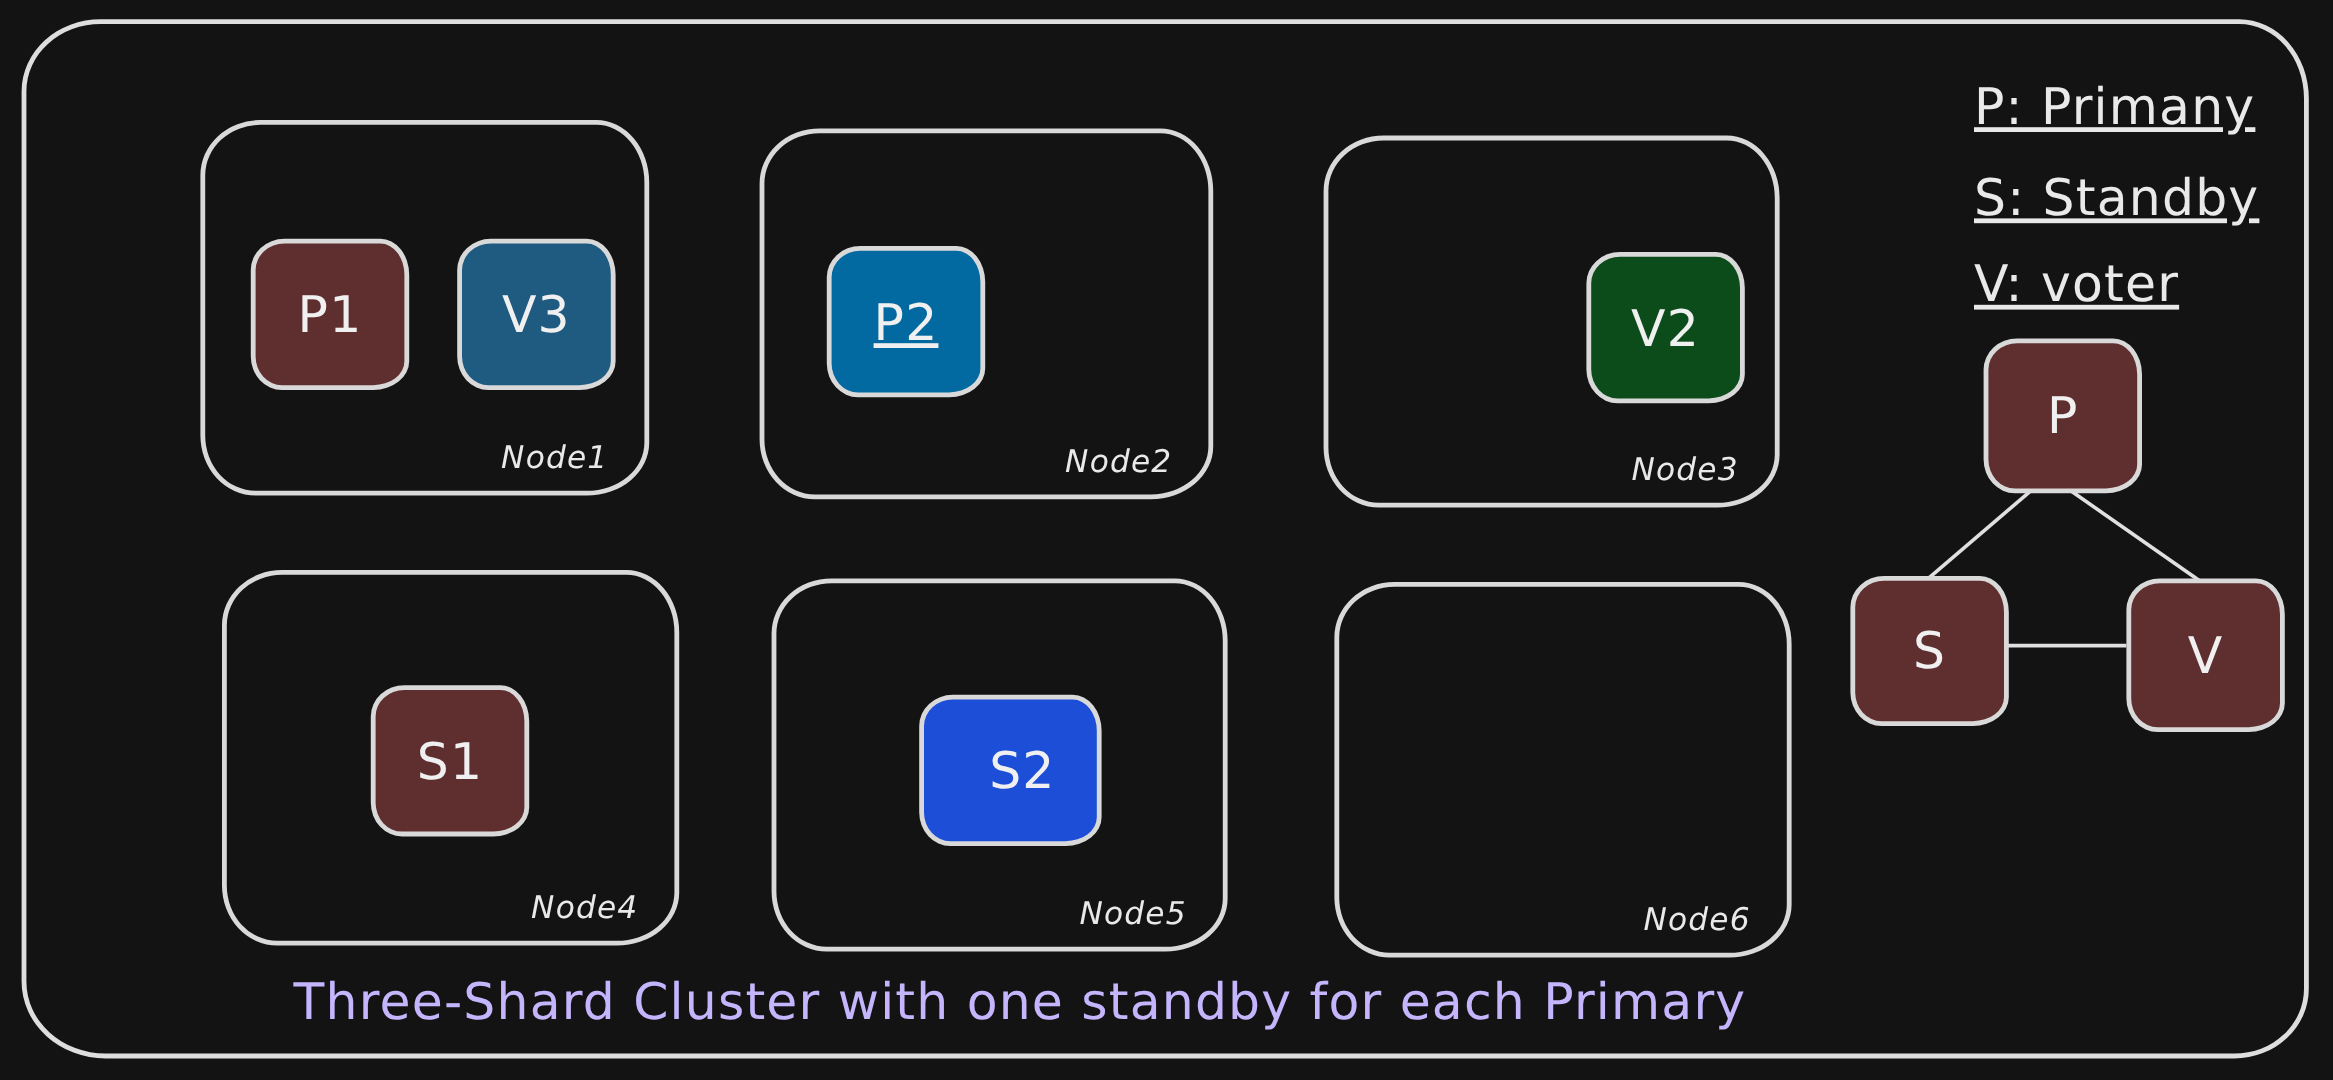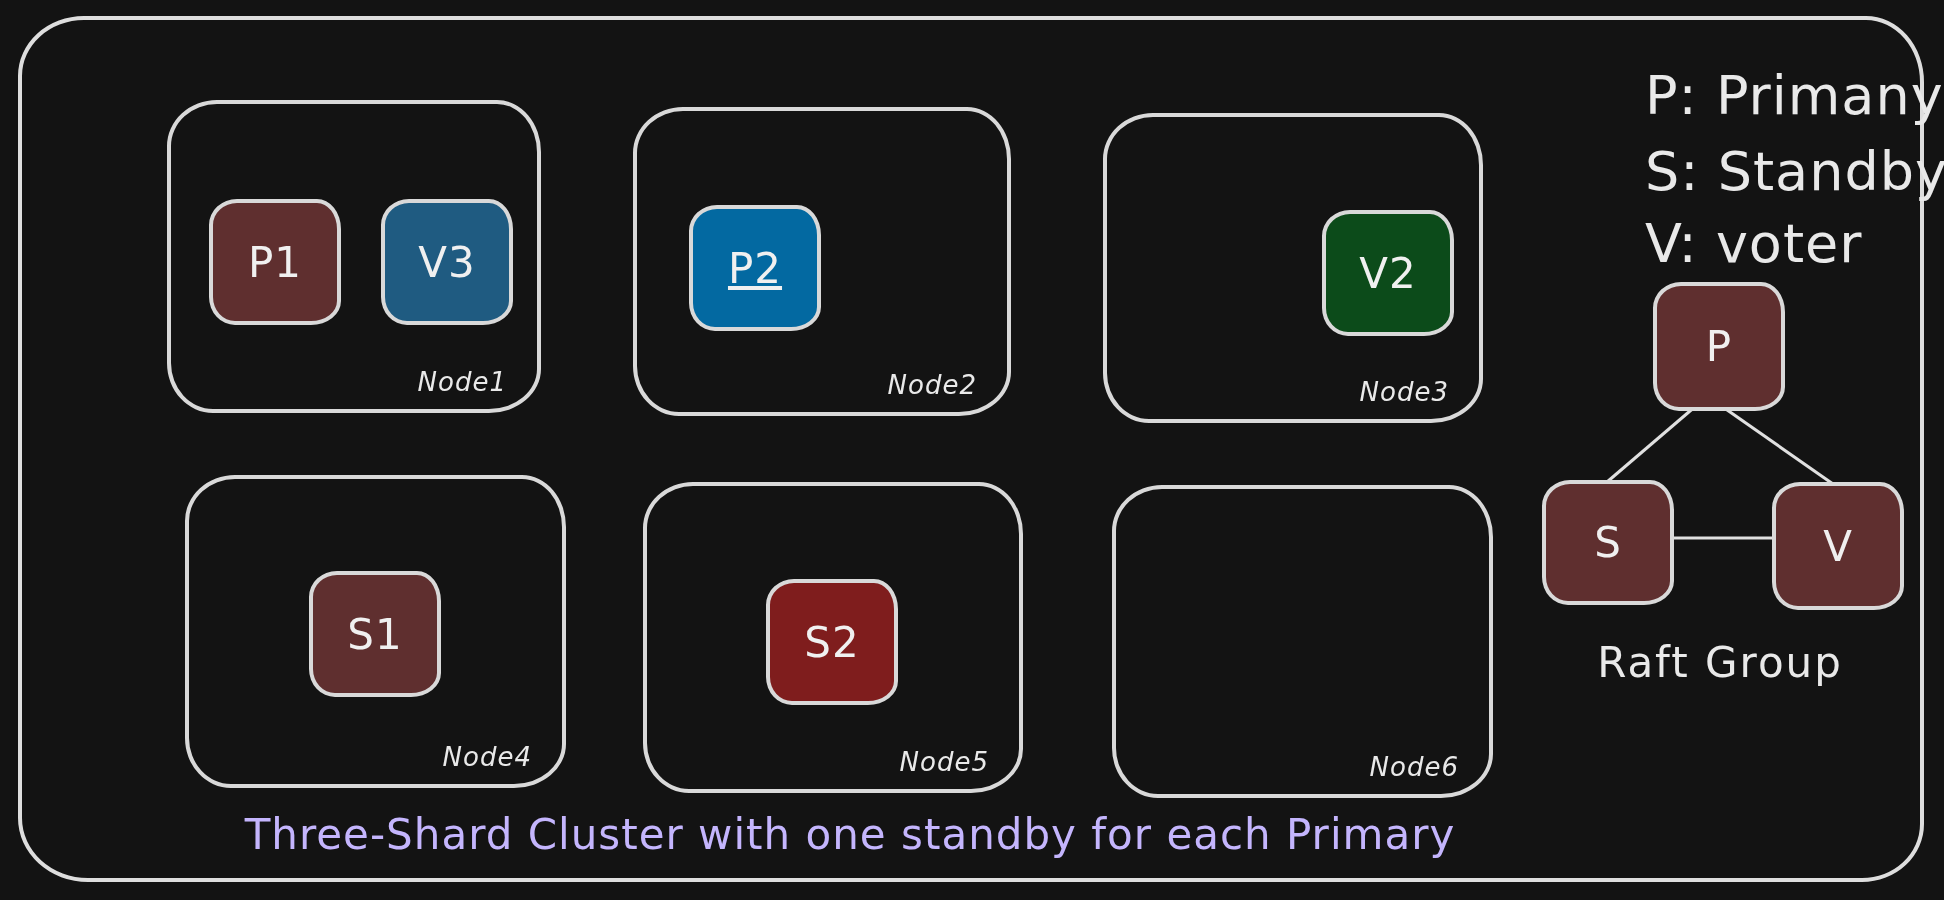--- a/index.html
+++ b/index.html
@@ -46,24 +46,25 @@
     display: flex;
     align-items: center;
     justify-content: center;
     font-size: 42px;
     letter-spacing: 1px;
     color: #f0f0f0;
   }
   .legend-item {
     position: absolute;
     left: 1645px;
-    font-size: 54px;
+    font-size: 42px;
     letter-spacing: 1px;
     white-space: nowrap;
     color: #e9e9e9;
+    text-decoration: underline;
   }
   .raft-title {
     position: absolute;
     left: 1570px; top: 638px;
     width: 300px;
     text-align: center;
     font-size: 42px;
     letter-spacing: 2px;
     color: #e9e9e9;
   }
@@ -108,35 +109,34 @@
     <div class="chip" style="left: 215px; top: 93px; background: rgb(12, 75, 26);">V2</div>
     <div class="node-label">Node3</div>
   </div>
 
   <div class="node" style="left:185px; top:475px; width:373px; height:305px">
     <div class="chip" style="left: 120px; top: 92px; background: rgb(95, 47, 47);">S1</div>
     <div class="node-label">Node4</div>
   </div>
 
   <div class="node" style="left:643px; top:482px; width:372px; height:303px">
-    <div class="chip" style="left: 119px; top: 93px; background: #7f1d1d;">S2</div>
+    <div class="chip" style="left: 119px; top: 93px; background: #1d4ed8; padding-left: 20px;">S2</div>
     <div class="node-label">Node5</div>
   </div>
 
   <div class="node" style="left:1112px; top:485px; width:373px; height:305px">
     <div class="node-label">Node6</div>
   </div>
 
   <svg class="raft-lines" width="400" height="350" viewBox="0 0 400 350">
     <line x1="167" y1="135" x2="77" y2="212" stroke="#e0e0e0" stroke-width="3"></line>
     <line x1="190" y1="135" x2="303" y2="214" stroke="#e0e0e0" stroke-width="3"></line>
     <line x1="135" y1="268" x2="242" y2="268" stroke="#e0e0e0" stroke-width="3"></line>
   </svg>
 
   <div class="chip" style="left: 1653px; top: 282px; height: 121px; background: rgb(95, 47, 47);">P</div>
   <div class="chip" style="left: 1542px; top: 480px; height: 117px; background: rgb(95, 47, 47);">S</div>
   <div class="chip" style="left: 1772px; top: 482px; height: 120px; background: rgb(95, 47, 47);">V</div>
 
-  <div class="raft-title">Raft Group</div>
 
   <div class="caption">Three-Shard Cluster with one standby for each Primary</div>
 
 </div>
 
 </body></html>

